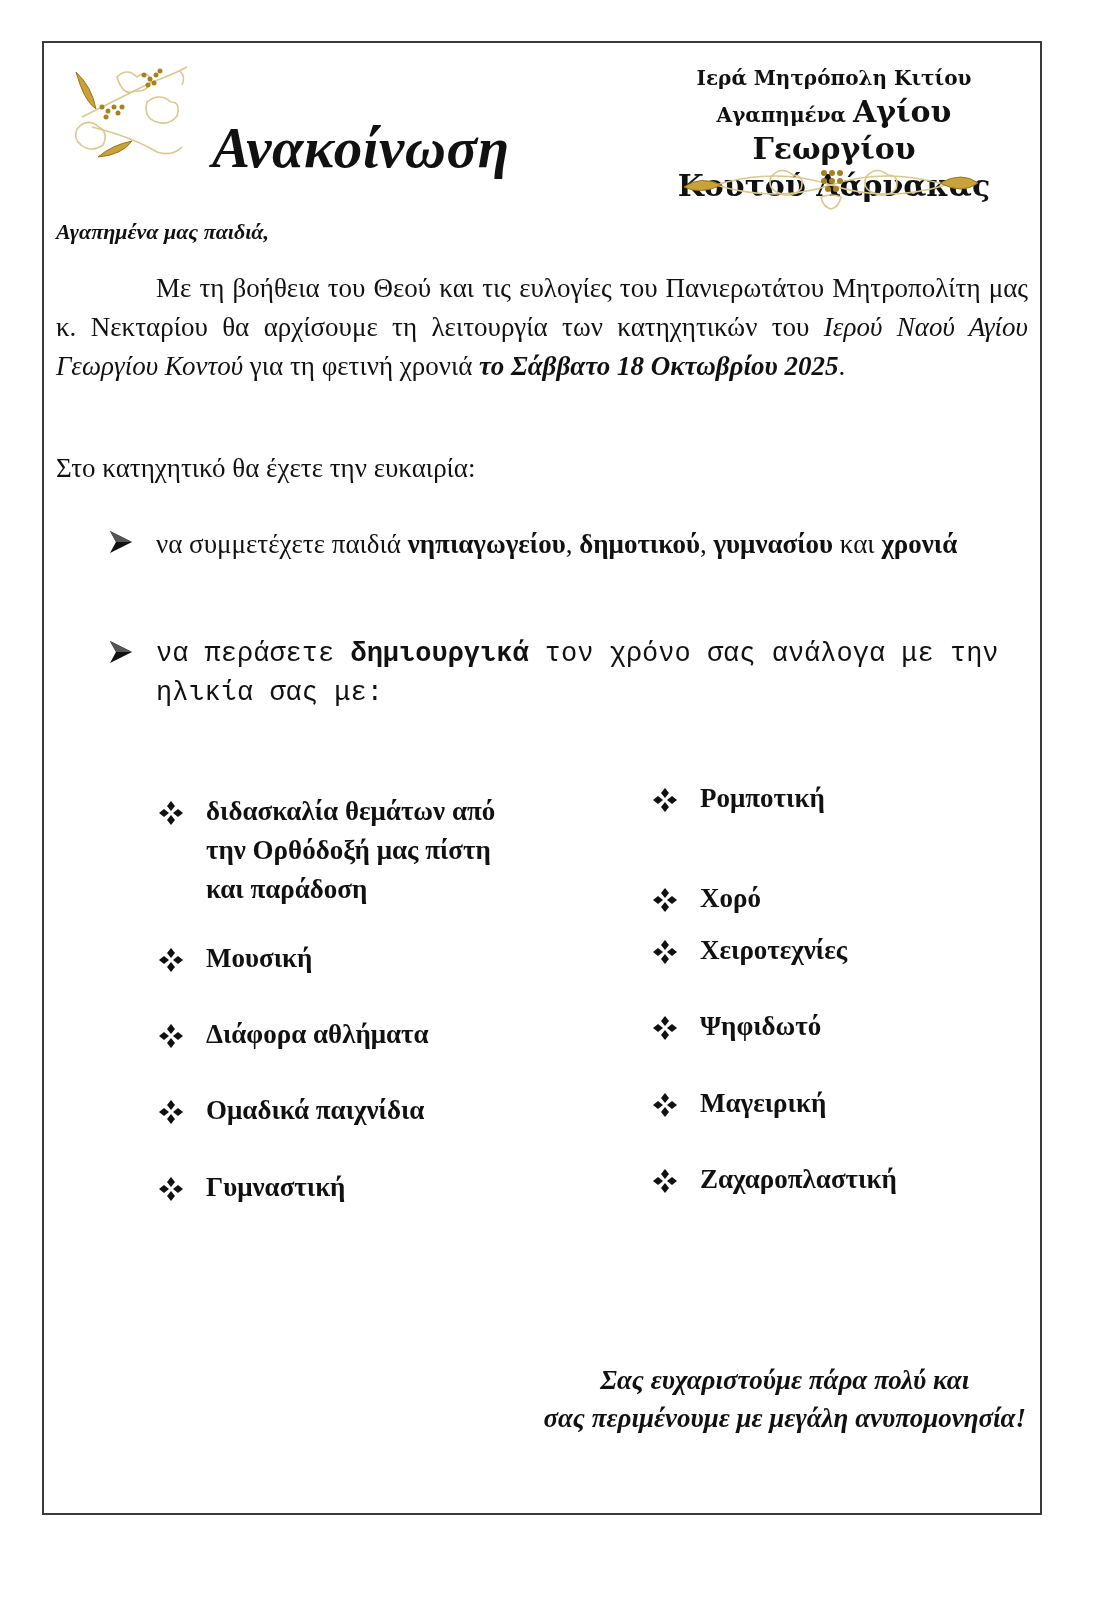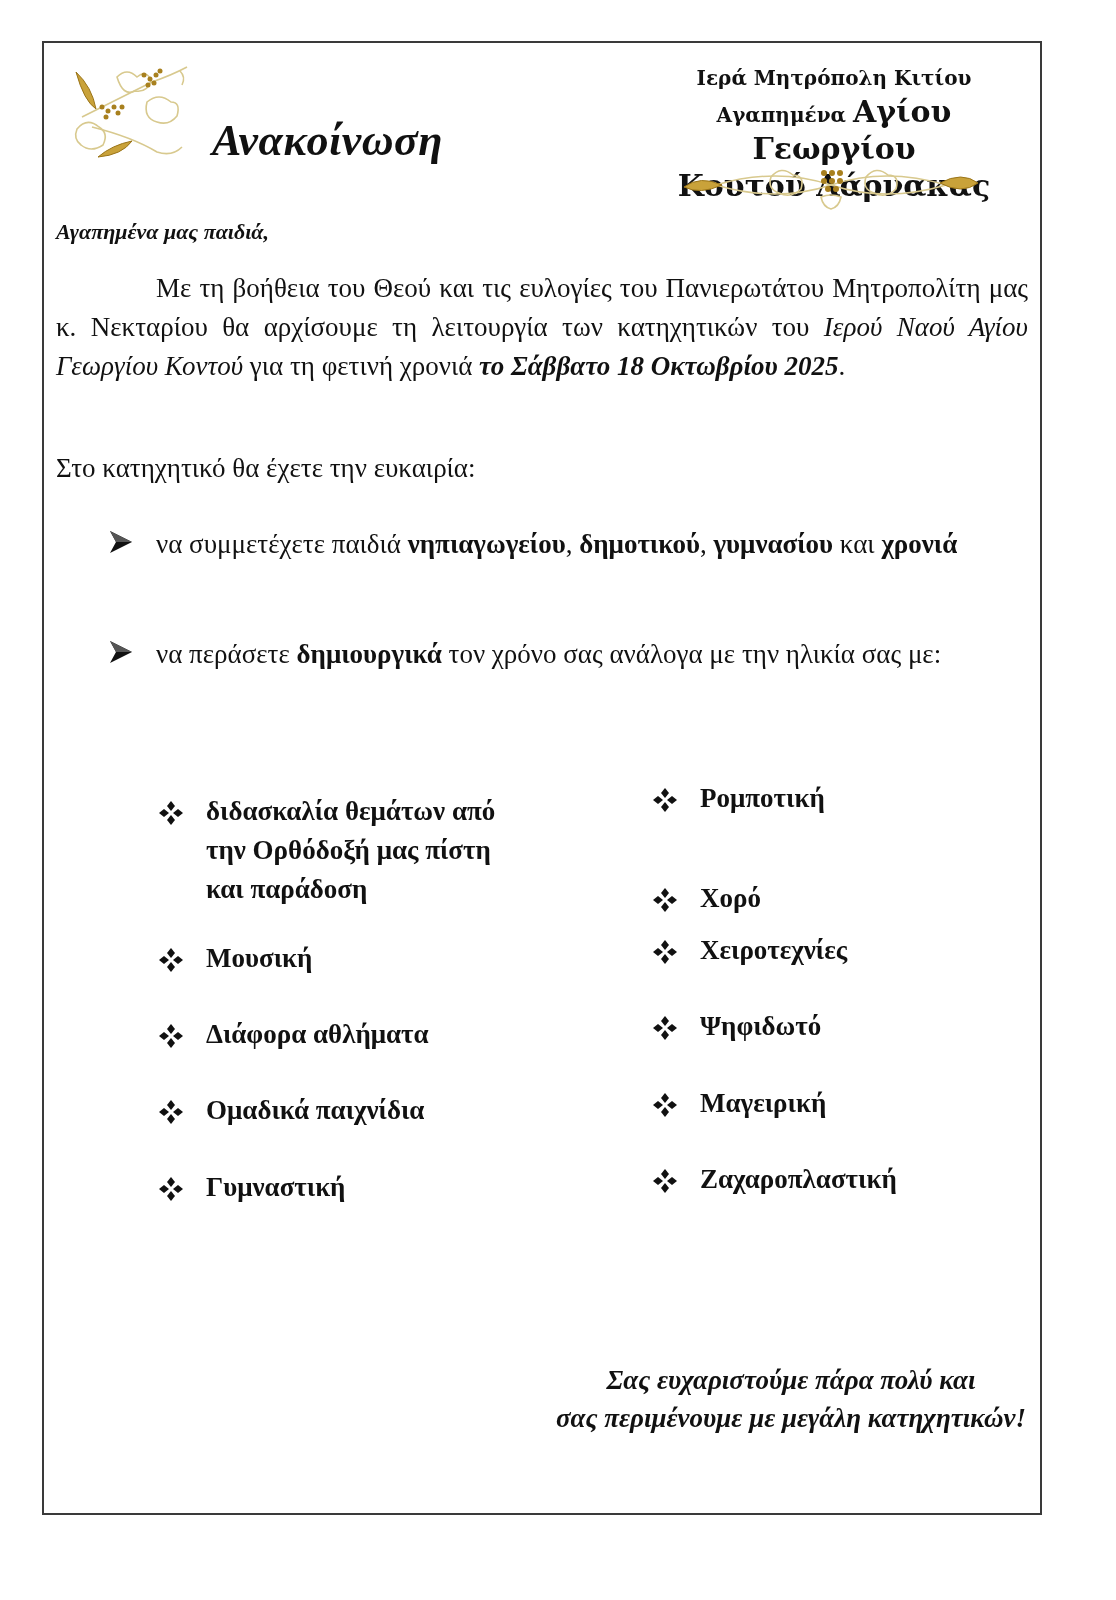--- a/index.html
+++ b/index.html
@@ -2,21 +2,21 @@
 <html><head>
   <meta charset="utf-8">
   <style>
     html, body { margin: 0; padding: 0; background: #ffffff; }
     body { width: 1116px; height: 1600px; position: relative; font-family: "Liberation Serif", "DejaVu Serif", serif; color: #111; }
     .frame {
       position: absolute; left: 42px; top: 41px; width: 1000px; height: 1474px;
       border: 2px solid #3a3a3a; box-sizing: border-box; background: #fff;
     }
     .ornament-left { position: absolute; left: 18px; top: 14px; width: 135px; height: 110px; }
-    .title { position: absolute; left: 168px; top: 72px; font-size: 44px; font-weight: bold; font-style: italic; letter-spacing: 0.5px; }
+    .title { position: absolute; left: 168px; top: 72px; font-size: 57px; font-weight: bold; font-style: italic; letter-spacing: 0.5px; }
     .org { position: absolute; left: 590px; top: 18px; width: 400px; text-align: center; font-family: "DejaVu Serif", serif; font-weight: bold; font-size: 20px; line-height: 34px; }
     .org .it { font-size: 30px; }
     .ornament-right { position: absolute; left: 632px; top: 114px; width: 310px; height: 58px; }
     .greeting { position: absolute; left: 12px; top: 176px; font-size: 22px; font-weight: bold; font-style: italic; }
     .intro { position: absolute; left: 12px; top: 226px; width: 972px; font-size: 27px; line-height: 39px; text-align: justify; text-indent: 100px; }
     .intro .it { font-style: italic; }
     .intro .bi { font-style: italic; font-weight: bold; }
     .lead { position: absolute; left: 12px; top: 410px; font-size: 27px; }
     .arrow-item { position: absolute; left: 64px; width: 920px; font-size: 27px; line-height: 39px; }
     .arrow-item .arrow { position: absolute; left: 0; top: 4px; width: 26px; height: 26px; }
@@ -102,21 +102,21 @@
   <div class="lead">Στο κατηχητικό θα έχετε την ευκαιρία:</div>
 
   <div class="arrow-item" style="top:482px;">
     <svg class="arrow" viewBox="0 0 26 26">
         <path d="M2 2 L24 13 L2 24 L8 13 Z" fill="#111"></path>
         <path d="M2 2 L24 13 L8 13 Z" fill="#555"></path>
       </svg>
     <span class="txt"><span>να συμμετέχετε παιδιά </span><b>νηπιαγωγείου</b><span>, </span><b>δημοτικού</b><span>, </span><b>γυμνασίου</b><span> και </span><b>χρονιά</b></span>
   </div>
 
-  <div class="arrow-item" style="top:592px;">
+  <div class="arrow-item" style="top:592px;font-family:Liberation Mono, monospace;">
     <svg class="arrow" viewBox="0 0 26 26">
         <path d="M2 2 L24 13 L2 24 L8 13 Z" fill="#111"></path>
         <path d="M2 2 L24 13 L8 13 Z" fill="#555"></path>
       </svg>
     <span class="txt"><span>να περάσετε </span><b>δημιουργικά</b><span> τον χρόνο σας ανάλογα με την ηλικία σας με:</span></span>
   </div>
 
   <div class="act" style="left:114px; top:703px; width:360px;margin-top:46px;">
     <svg class="diamond" viewBox="0 0 26 26">
         <g fill="#111">
@@ -236,16 +236,16 @@
           <path d="M1 13 L6 9 L11 13 L6 17Z"></path>
           <path d="M15 13 L20 9 L25 13 L20 17Z"></path>
         </g>
       </svg>
     <span class="txt">Ζαχαροπλαστική</span>
   </div>
 
 
   <div class="closing" style="top:1318px;">
     <div>Σας ευχαριστούμε πάρα πολύ και</div>
-    <div>σας περιμένουμε με μεγάλη κατηχητικών!</div>
+    <div>σας περιμένουμε με μεγάλη ανυπομονησία!</div>
   </div>
 
 </div>
 
 </body></html>

